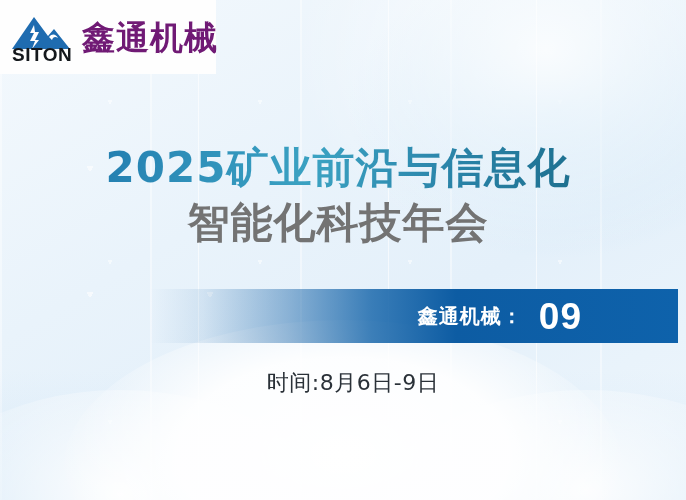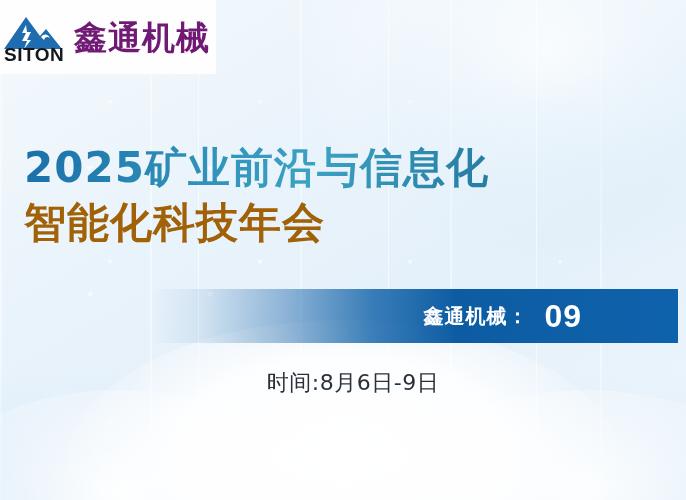--- a/index.html
+++ b/index.html
@@ -95,20 +95,21 @@
 
   
   .logo-plate {
     position: absolute;
     left: 0; top: 0;
     width: 216px;
     height: 74px;
     background: #fefefe;
     display: flex;
     align-items: center;
+    padding-left: 8px;
     box-sizing: border-box;
   }
   .logo-mark {
     width: 66px;
     height: 56px;
     position: relative;
     flex: 0 0 auto;
   }
   .logo-mark svg { display: block; }
   .logo-siton {
@@ -130,21 +131,21 @@
     margin-left: 8px;
     line-height: 1;
     white-space: nowrap;
   }
 
   
   .headline {
     position: absolute;
     left: 0; right: 34px;
     top: 141px;
-    text-align: left;
+    text-align: center;
     margin-left: 24px;
   }
   .hl-line1 {
     font-family: "DejaVu Sans", "Liberation Sans", sans-serif;
     font-weight: bold;
     font-size: 42px;
     line-height: 54px;
     letter-spacing: 1px;
     white-space: nowrap;
     background: linear-gradient(100deg, #1a6fa8 0%, #2e8fb9 26%, #3ba2c2 46%, #2b86ab 66%, #16637f 100%);
@@ -153,21 +154,21 @@
     color: transparent;
     -webkit-text-fill-color: transparent;
   }
   .hl-line2 {
     font-family: "DejaVu Sans", "Liberation Sans", sans-serif;
     font-weight: bold;
     font-size: 42px;
     line-height: 56px;
     letter-spacing: 1px;
     white-space: nowrap;
-    color: #a16207;
+    color: #737373;
   }
 
   
   .booth-bar {
     position: absolute;
     left: 150px;
     top: 289px;
     width: 528px;
     height: 54px;
     background: linear-gradient(
@@ -188,21 +189,21 @@
     font-family: "DejaVu Sans", "Liberation Sans", sans-serif;
     font-weight: bold;
     font-size: 20px;
     color: #ffffff;
     letter-spacing: 1px;
     white-space: nowrap;
   }
   .booth-num {
     font-family: "Liberation Sans", sans-serif;
     font-weight: bold;
-    font-size: 32px;
+    font-size: 37px;
     color: #ffffff;
     letter-spacing: 1px;
     margin-left: 16px;
     line-height: 1;
   }
 
   
   .info-row {
     position: absolute;
     left: 0; right: 0;

